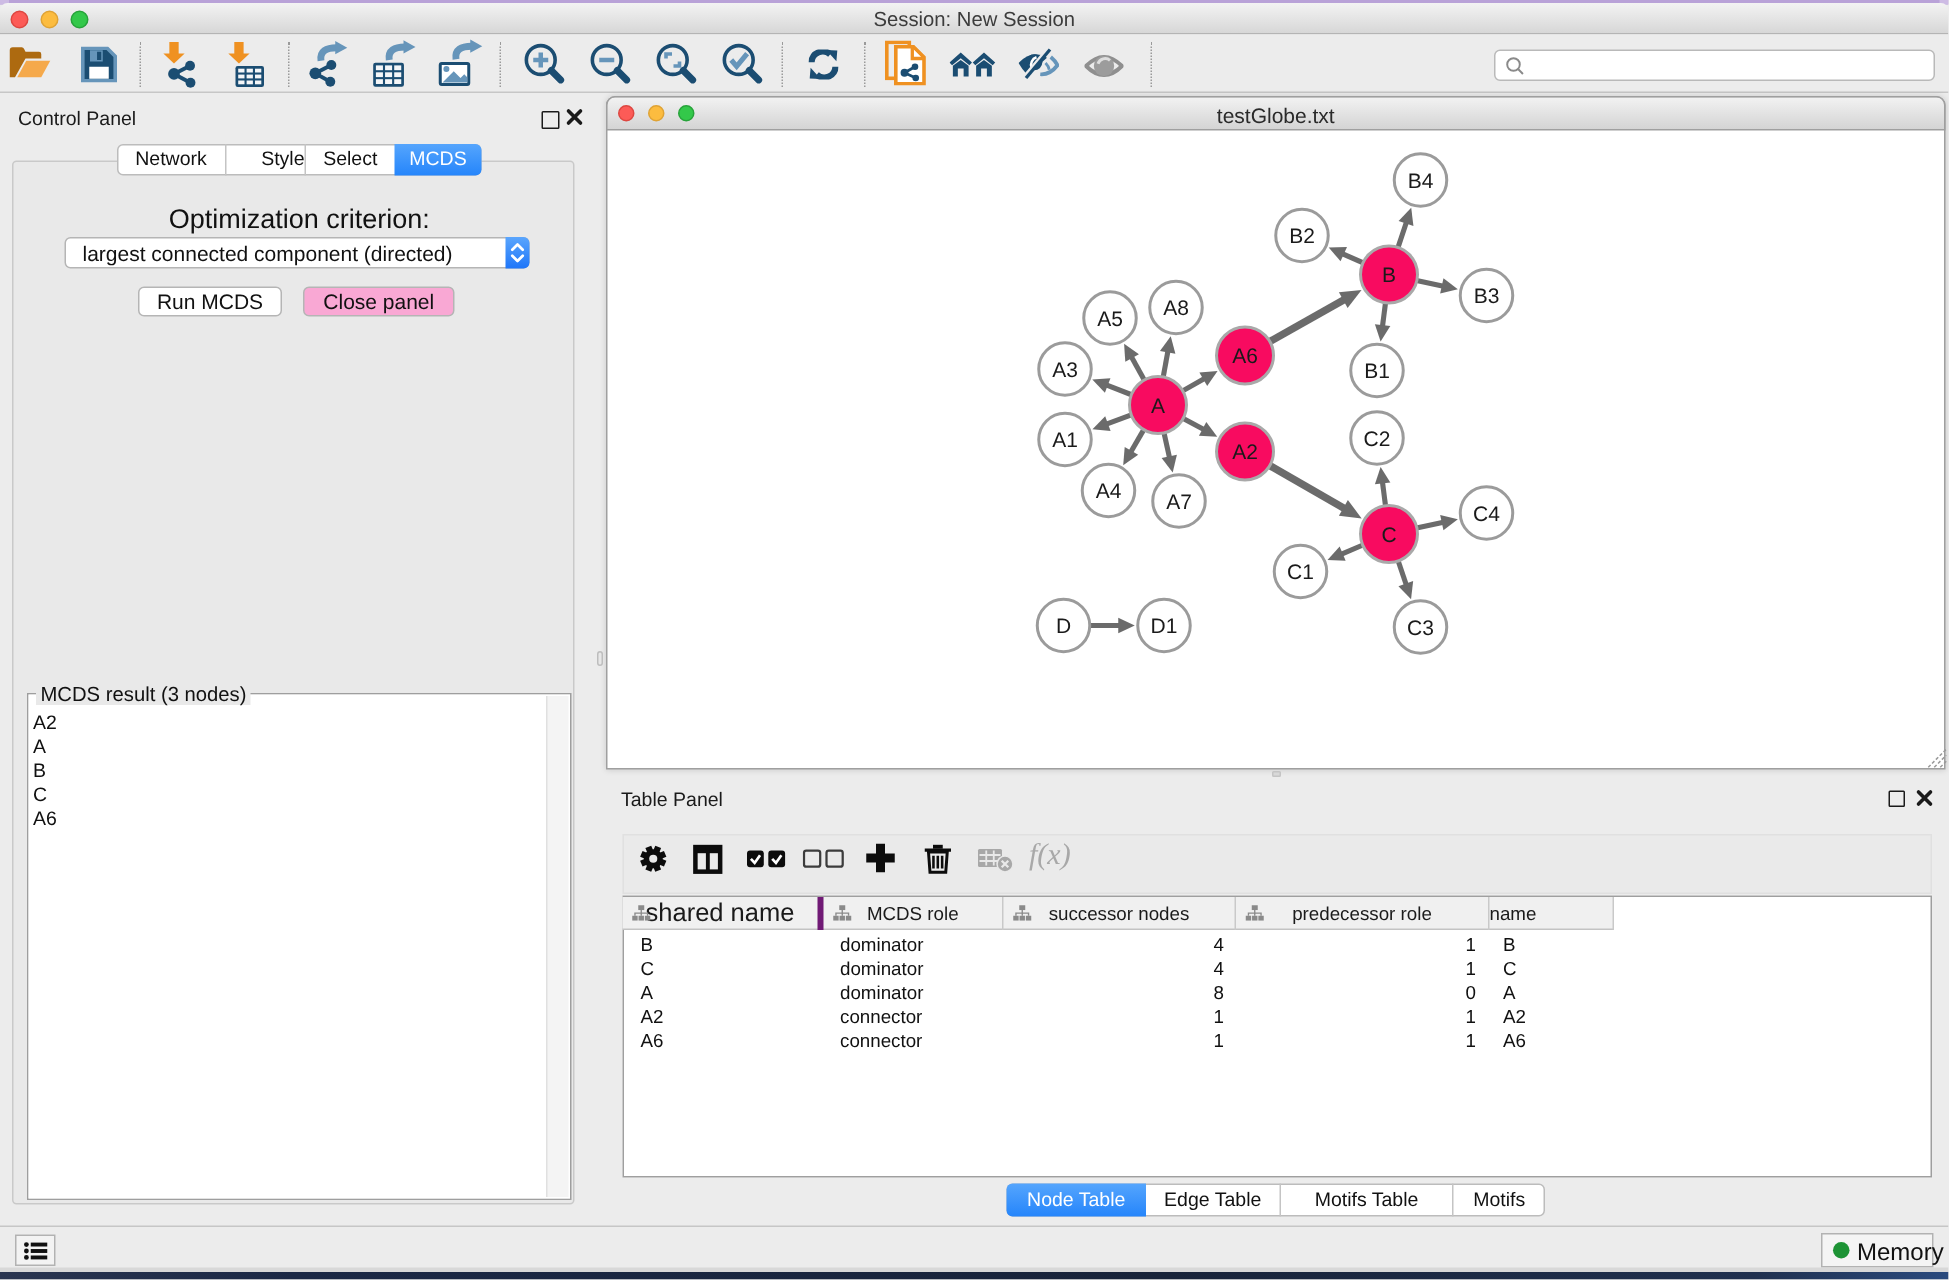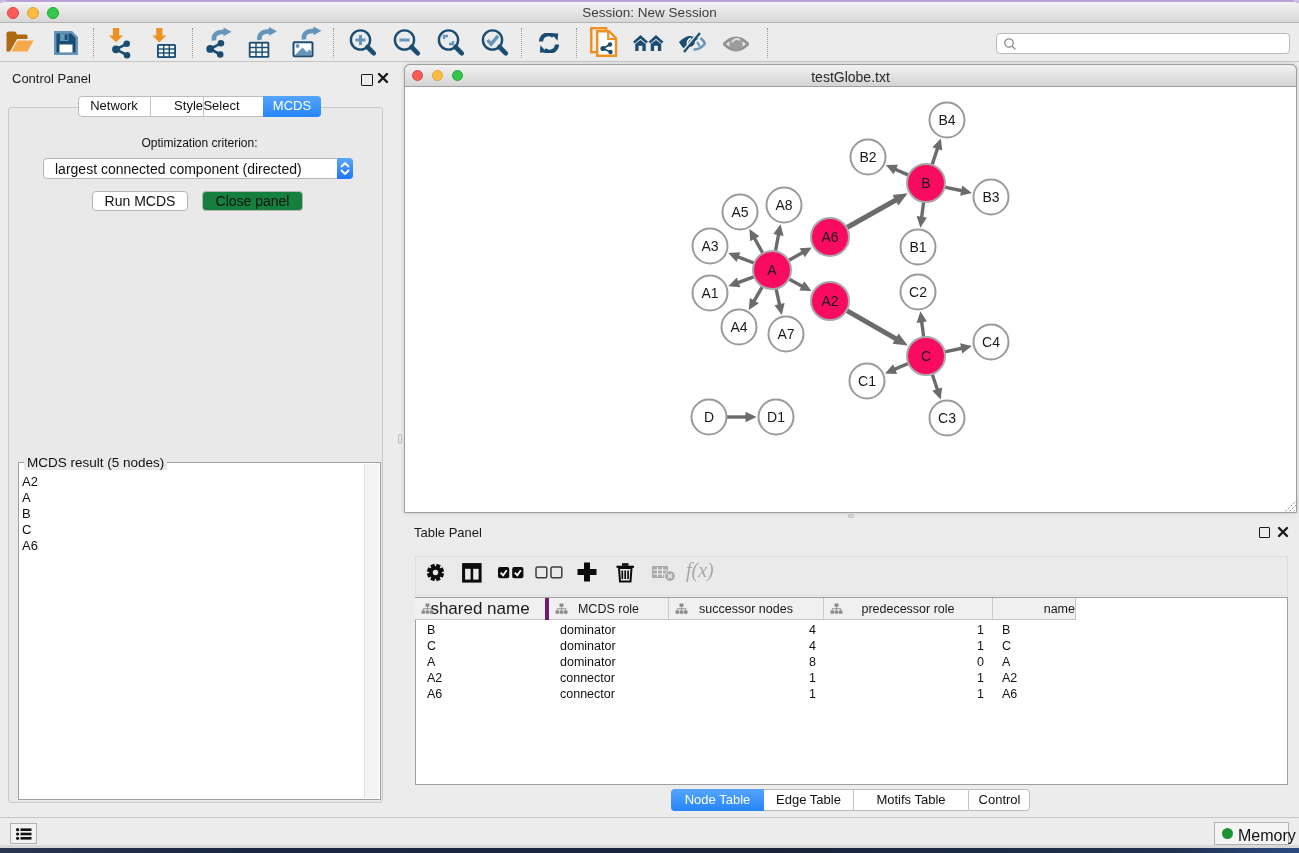--- a/index.html
+++ b/index.html
@@ -166,38 +166,38 @@
 <div class="abs" style="left:361px;top:74px;width:12px;height:12px;border:1.7px solid #1a1a1a;border-radius:1px;"></div>
 <svg class="abs" style="left:377px;top:72px;" width="12" height="12" viewBox="0 0 12 12">
     <path d="M2 2 L10 10 M10 2 L2 10" stroke="#1a1a1a" stroke-width="2.4" stroke-linecap="round"></path>
   </svg>
 
 <div class="abs" style="left:8px;top:107px;width:375px;height:696px;background:#e9e9e9;border:1px solid #c9c9c9;border-radius:3px;"></div>
 
 <div class="abs" style="left:78px;top:96px;width:243px;height:21px;background:#fff;border:1px solid #bcbcbc;border-radius:4px;"></div>
 <div class="abs" style="left:78px;top:96px;width:73px;height:21px;font-size:13px;color:#111;text-align:center;line-height:20px;border-right:1px solid #c4c4c4;">Network</div>
 <div class="abs" style="left:151px;top:96px;width:53px;height:21px;font-size:13px;color:#111;text-align:right;line-height:20px;border-right:1px solid #c4c4c4;">Style</div>
-<div class="abs" style="left:192px;top:96px;width:59px;height:21px;font-size:13px;color:#111;text-align:center;line-height:20px;">Select</div>
+<div class="abs" style="left:204px;top:96px;width:59px;height:21px;font-size:13px;color:#111;text-align:center;line-height:20px;">Select</div>
 <div class="abs" style="left:263px;top:96px;width:58px;height:21px;font-size:13px;color:#fff;text-align:center;line-height:20px;background:linear-gradient(#55a5fd,#2585fb);border-radius:0 4px 4px 0;">MCDS</div>
 
-<div class="abs" style="left:8px;top:136px;width:383px;font-size:12px;color:#111;text-align:center;">Optimization criterion:</div>
+<div class="abs" style="left:8px;top:136px;width:383px;font-size:18px;color:#111;text-align:center;">Optimization criterion:</div>
 <div class="abs" style="left:43px;top:158px;width:310px;height:21px;background:#fff;border:1px solid #b5b5b5;border-radius:4px;"></div>
 <div class="abs" style="left:55px;top:161px;font-size:14px;color:#111;">largest connected component (directed)</div>
 <div class="abs" style="left:337px;top:158px;width:16px;height:21px;background:linear-gradient(#5ba6fd,#1f76f9);border-radius:0 4px 4px 0;"></div>
 <svg class="abs" style="left:339px;top:161px;" width="12" height="15" viewBox="0 0 12 15">
     <path d="M2.5 5.5 L6 2 L9.5 5.5" fill="none" stroke="#fff" stroke-width="1.8" stroke-linecap="round" stroke-linejoin="round"></path>
     <path d="M2.5 9.5 L6 13 L9.5 9.5" fill="none" stroke="#fff" stroke-width="1.8" stroke-linecap="round" stroke-linejoin="round"></path>
   </svg>
 
 <div class="abs" style="left:92px;top:191px;width:96px;height:20px;background:#fff;border:1px solid #b5b5b5;border-radius:4px;font-size:14px;color:#111;text-align:center;line-height:19px;">Run MCDS</div>
-<div class="abs" style="left:202px;top:191px;width:101px;height:20px;background:#15803d;border:1px solid #b5b5b5;border-radius:4px;font-size:14px;color:#111;text-align:center;line-height:19px;">Close panel</div>
+<div class="abs" style="left:202px;top:191px;width:101px;height:20px;background:#f9a8d4;border:1px solid #b5b5b5;border-radius:4px;font-size:14px;color:#111;text-align:center;line-height:19px;">Close panel</div>
 
 <div class="abs" style="left:18px;top:462px;width:363px;height:338px;border:1px solid #9e9e9e;"></div>
 <div class="abs" style="left:19px;top:463px;width:361px;height:336px;background:#fff;"></div>
-<div class="abs" style="left:24px;top:455px;background:#e9e9e9;padding:0 3px;font-size:13.5px;color:#111;">MCDS result (5 nodes)</div>
+<div class="abs" style="left:24px;top:455px;background:#e9e9e9;padding:0 3px;font-size:13.5px;color:#111;">MCDS result (3 nodes)</div>
 <div class="abs" style="left:364px;top:464px;width:15px;height:334px;background:#f4f4f4;border-left:1px solid #e0e0e0;"></div>
 <div class="abs" style="left:22px;top:474px;font-size:13px;color:#111;line-height:16px;">A2<br>A<br>B<br>C<br>A6</div>
 
 <div class="abs" style="left:404px;top:64px;width:893px;height:449px;background:#fff;border:1px solid #9f9f9f;border-radius:6px 6px 0 0;box-shadow:0 0 4px rgba(0,0,0,0.15);"></div>
 <div class="abs" style="left:404px;top:64px;width:893px;height:23px;background:linear-gradient(#f2f2f2,#d4d4d4);border:1px solid #9f9f9f;border-radius:6px 6px 0 0;"></div>
 <div class="abs" style="left:412px;top:70px;width:11px;height:11px;border-radius:50%;background:#fc5b57;border:0.5px solid #dd4741;"></div>
 <div class="abs" style="left:432px;top:70px;width:11px;height:11px;border-radius:50%;background:#fcbc3f;border:0.5px solid #dfa335;"></div>
 <div class="abs" style="left:452px;top:70px;width:11px;height:11px;border-radius:50%;background:#33c84a;border:0.5px solid #27a33a;"></div>
 <div class="abs" style="left:404px;top:69px;width:893px;text-align:center;color:#2a2a2a;font-size:14px;">testGlobe.txt</div>
 <svg class="abs" style="left:405px;top:87px;" width="893" height="422" viewBox="405 87 893 422" font-family="Liberation Sans, sans-serif">
@@ -375,21 +375,21 @@
     <path d="M6.5 3.7 V5.7 M2.3 7.5 V5.7 H10.7 V7.5 M6.5 5.7 V7.5" stroke="#8a8a8a" stroke-width="0.9" fill="none"></path>
   </svg>
 <div class="abs" style="left:824px;top:598px;width:169px;height:22px;border-right:1px solid #c9c9c9;font-size:12.5px;color:#1a1a1a;text-align:center;line-height:22px;">predecessor role</div>
 <svg class="abs" style="left:830px;top:603px;" width="13" height="12" viewBox="0 0 13 12">
     <rect x="4.5" y="0.5" width="4" height="3.2" fill="#8a8a8a"></rect>
     <rect x="0.5" y="7.5" width="3.6" height="3.2" fill="#8a8a8a"></rect>
     <rect x="4.7" y="7.5" width="3.6" height="3.2" fill="#8a8a8a"></rect>
     <rect x="8.9" y="7.5" width="3.6" height="3.2" fill="#8a8a8a"></rect>
     <path d="M6.5 3.7 V5.7 M2.3 7.5 V5.7 H10.7 V7.5 M6.5 5.7 V7.5" stroke="#8a8a8a" stroke-width="0.9" fill="none"></path>
   </svg>
-<div class="abs" style="left:993px;top:598px;width:83px;height:22px;border-right:1px solid #c9c9c9;font-size:12.5px;color:#1a1a1a;text-align:right;line-height:22px;">name</div>
+<div class="abs" style="left:993px;top:598px;width:83px;height:22px;border-right:1px solid #c9c9c9;font-size:12.5px;color:#1a1a1a;text-align:left;line-height:22px;">name</div>
 <div class="abs" style="left:427px;top:623px;font-size:12.5px;color:#111;">B</div>
 <div class="abs" style="left:560px;top:623px;font-size:12.5px;color:#111;">dominator</div>
 <div class="abs" style="left:700px;top:623px;width:116px;text-align:right;font-size:12.5px;color:#111;">4</div>
 <div class="abs" style="left:860px;top:623px;width:124px;text-align:right;font-size:12.5px;color:#111;">1</div>
 <div class="abs" style="left:1002px;top:623px;font-size:12.5px;color:#111;">B</div>
 <div class="abs" style="left:427px;top:639px;font-size:12.5px;color:#111;">C</div>
 <div class="abs" style="left:560px;top:639px;font-size:12.5px;color:#111;">dominator</div>
 <div class="abs" style="left:700px;top:639px;width:116px;text-align:right;font-size:12.5px;color:#111;">4</div>
 <div class="abs" style="left:860px;top:639px;width:124px;text-align:right;font-size:12.5px;color:#111;">1</div>
 <div class="abs" style="left:1002px;top:639px;font-size:12.5px;color:#111;">C</div>
@@ -406,21 +406,21 @@
 <div class="abs" style="left:427px;top:687px;font-size:12.5px;color:#111;">A6</div>
 <div class="abs" style="left:560px;top:687px;font-size:12.5px;color:#111;">connector</div>
 <div class="abs" style="left:700px;top:687px;width:116px;text-align:right;font-size:12.5px;color:#111;">1</div>
 <div class="abs" style="left:860px;top:687px;width:124px;text-align:right;font-size:12.5px;color:#111;">1</div>
 <div class="abs" style="left:1002px;top:687px;font-size:12.5px;color:#111;">A6</div>
 
 <div class="abs" style="left:671px;top:789px;width:359px;height:22px;background:#fff;border:1px solid #bcbcbc;border-radius:4px;"></div>
 <div class="abs" style="left:671px;top:789px;width:93px;height:22px;font-size:13px;color:#fff;text-align:center;line-height:21px;background:linear-gradient(#55a5fd,#2585fb);border-radius:4px 0 0 4px;">Node Table</div>
 <div class="abs" style="left:764px;top:789px;width:90px;height:22px;font-size:13px;color:#111;text-align:center;line-height:21px;border-right:1px solid #c4c4c4;">Edge Table</div>
 <div class="abs" style="left:854px;top:789px;width:115px;height:22px;font-size:13px;color:#111;text-align:center;line-height:21px;border-right:1px solid #c4c4c4;">Motifs Table</div>
-<div class="abs" style="left:969px;top:789px;width:61px;height:22px;font-size:13px;color:#111;text-align:center;line-height:21px;">Control</div>
+<div class="abs" style="left:969px;top:789px;width:61px;height:22px;font-size:13px;color:#111;text-align:center;line-height:21px;">Motifs</div>
 
 <div class="abs" style="left:0;top:817px;width:1299px;height:30px;background:#ececec;border-top:1px solid #c6c6c6;"></div>
 <div class="abs" style="left:10px;top:823px;width:27px;height:21px;background:#f3f3f3;border:1px solid #b2b2b2;"></div>
 <svg class="abs" style="left:16px;top:828px;" width="16" height="12" viewBox="0 0 16 12">
     <circle cx="1.6" cy="1.7" r="1.6" fill="#111"></circle>
     <circle cx="1.6" cy="6" r="1.6" fill="#111"></circle>
     <circle cx="1.6" cy="10.3" r="1.6" fill="#111"></circle>
     <rect x="4.5" y="0.4" width="11" height="2.6" fill="#111"></rect>
     <rect x="4.5" y="4.7" width="11" height="2.6" fill="#111"></rect>
     <rect x="4.5" y="9" width="11" height="2.6" fill="#111"></rect>

